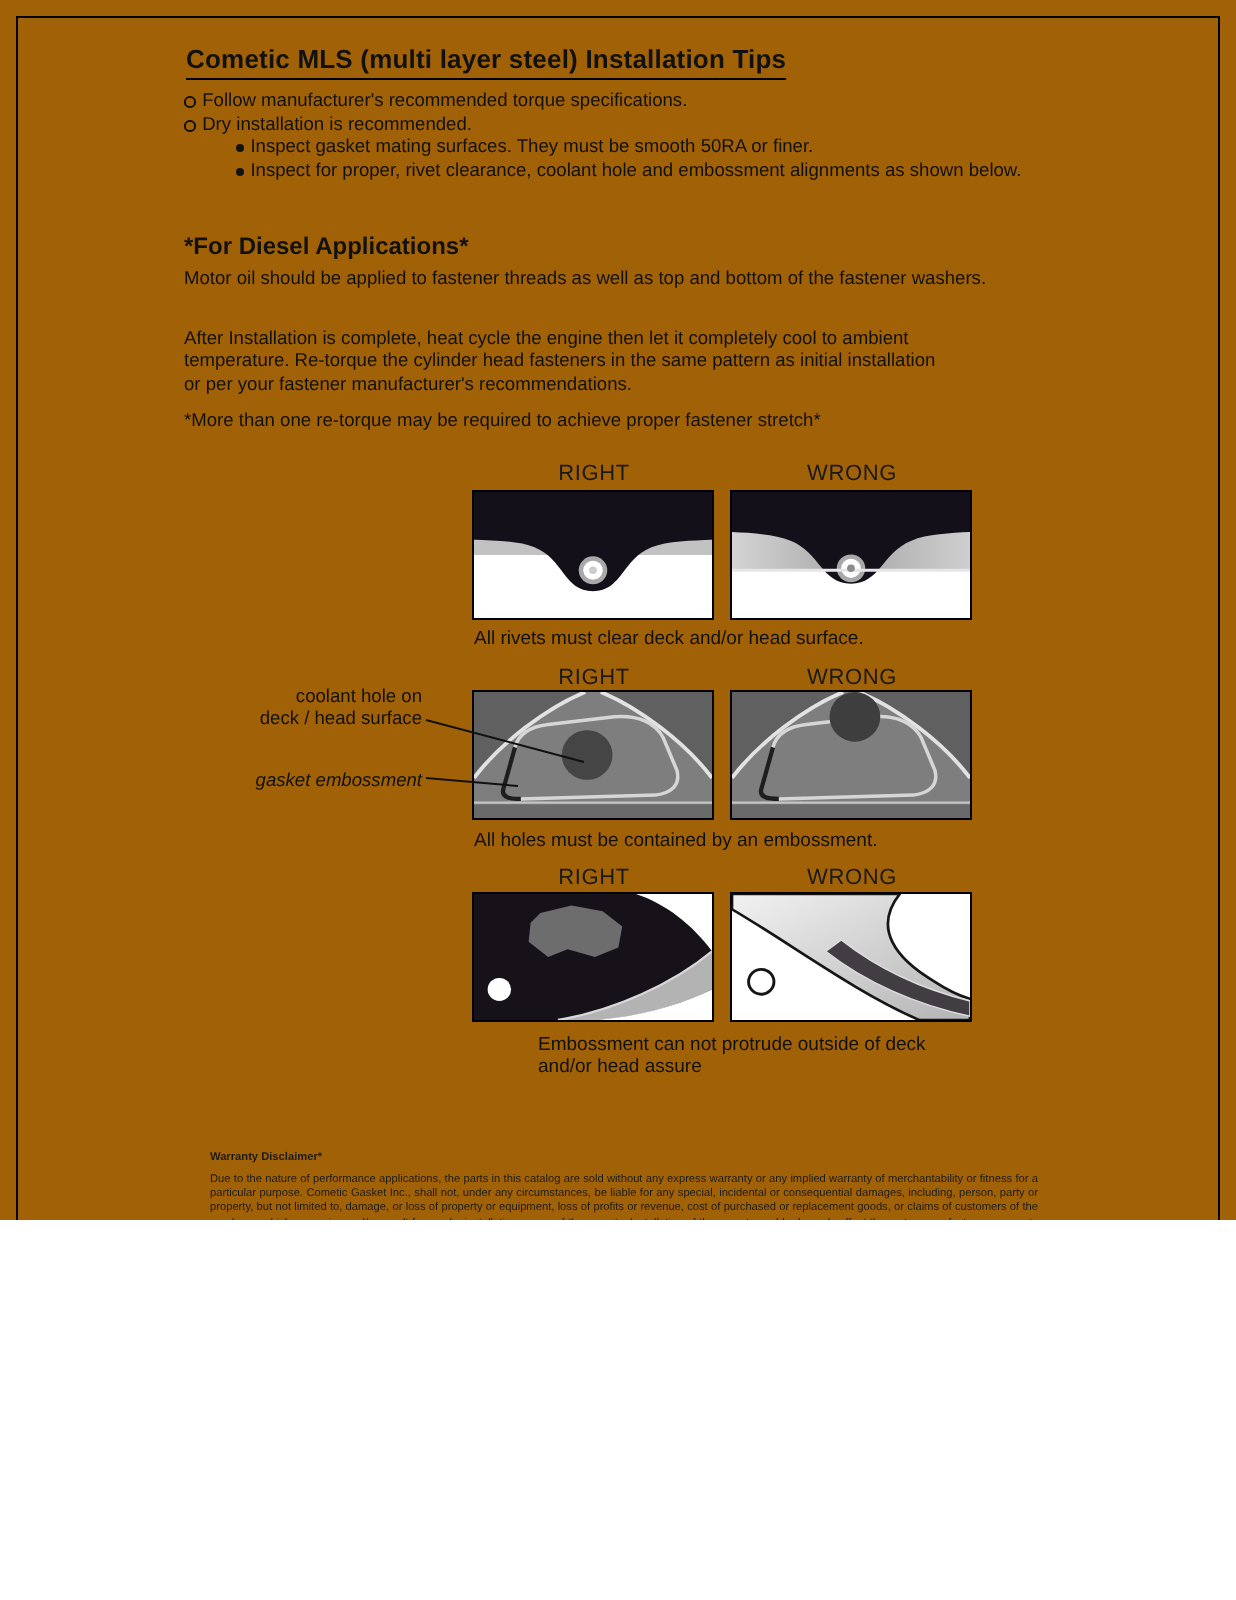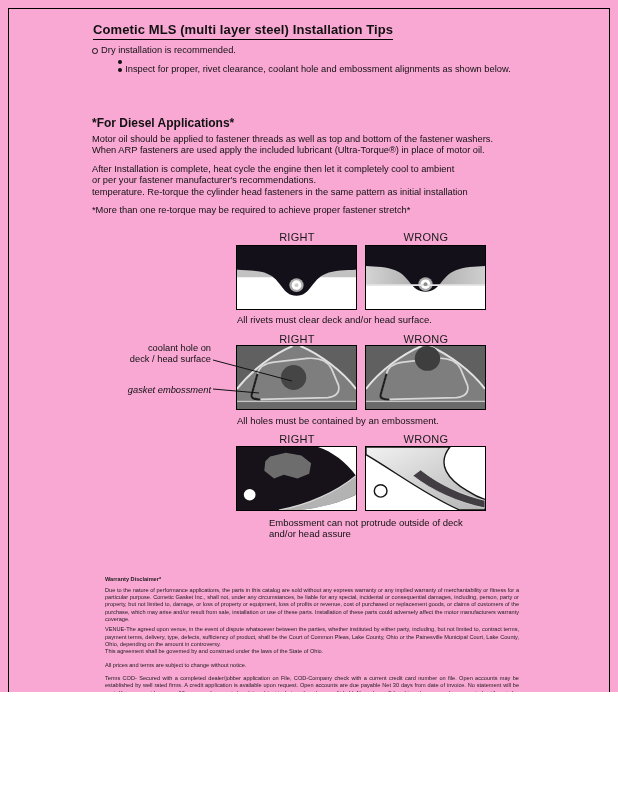--- a/index.html
+++ b/index.html
@@ -1,17 +1,17 @@
 <!DOCTYPE html>
 <html><head>
 <meta charset="utf-8">
 <style>
   html,body { margin:0; padding:0; background:#ffffff; }
   .page {
-    position:relative; width:618px; height:692px; background:#f9a8d4;
+    position:relative; width:618px; height:610px; background:#a16207;
     font-family:"Liberation Sans","DejaVu Sans",sans-serif; color:#111;
     overflow:hidden;
   }
   .frame { position:absolute; left:8px; top:8px; width:600px; height:783px; border:1.2px solid #000; }
 
   .title {
     position:absolute; left:93px; top:22px;
     font-size:13px; font-weight:bold; letter-spacing:0.1px;
     border-bottom:1.6px solid #000; padding-bottom:2px;
   }
@@ -45,42 +45,46 @@
 <body>
 
 <div class="page">
   <div class="frame"></div>
 
   <div class="title">Cometic MLS (multi layer steel) Installation Tips</div>
 
   <div class="bullets">
     <div class="brow">
       <span class="bullet-o"></span>
+      <span>Follow manufacturer's recommended torque specifications.</span>
+    </div>
+    <div class="brow">
+      <span class="bullet-o"></span>
       <span>Dry installation is recommended.</span>
     </div>
     <div class="brow sub">
       <span class="bullet-f"></span>
+      <span>Inspect gasket mating surfaces.  They must be smooth 50RA or finer.</span>
     </div>
     <div class="brow sub">
       <span class="bullet-f"></span>
       <span>Inspect for proper, rivet clearance, coolant hole and embossment alignments as shown below.</span>
     </div>
   </div>
 
   <div class="diesel-head">*For Diesel Applications*</div>
 
   <div class="para p1">
     <div>Motor oil should be applied to fastener threads as well as top and bottom of the fastener washers.</div>
-    <div>When ARP fasteners are used apply the included lubricant (Ultra-Torque®) in place of motor oil.</div>
   </div>
 
   <div class="para p2">
     <div>After Installation is complete, heat cycle the engine then let it completely cool to ambient</div>
+    <div>temperature. Re-torque the cylinder head fasteners in the same pattern as initial installation</div>
     <div>or per your fastener manufacturer's recommendations.</div>
-    <div>temperature. Re-torque the cylinder head fasteners in the same pattern as initial installation</div>
   </div>
 
   <div class="para pnote">*More than one re-torque may be required to achieve proper fastener stretch*</div>
 
   <div class="dlabel" style="left:236px; top:231px;">RIGHT</div>
   <div class="dlabel" style="left:365px; top:231px;">WRONG</div>
 
   <div class="dbox" style="left:236px; top:245px;">
     <svg viewBox="0 0 122 66" preserveAspectRatio="none">
       <rect x="0" y="0" width="122" height="66" fill="#ffffff"></rect>

